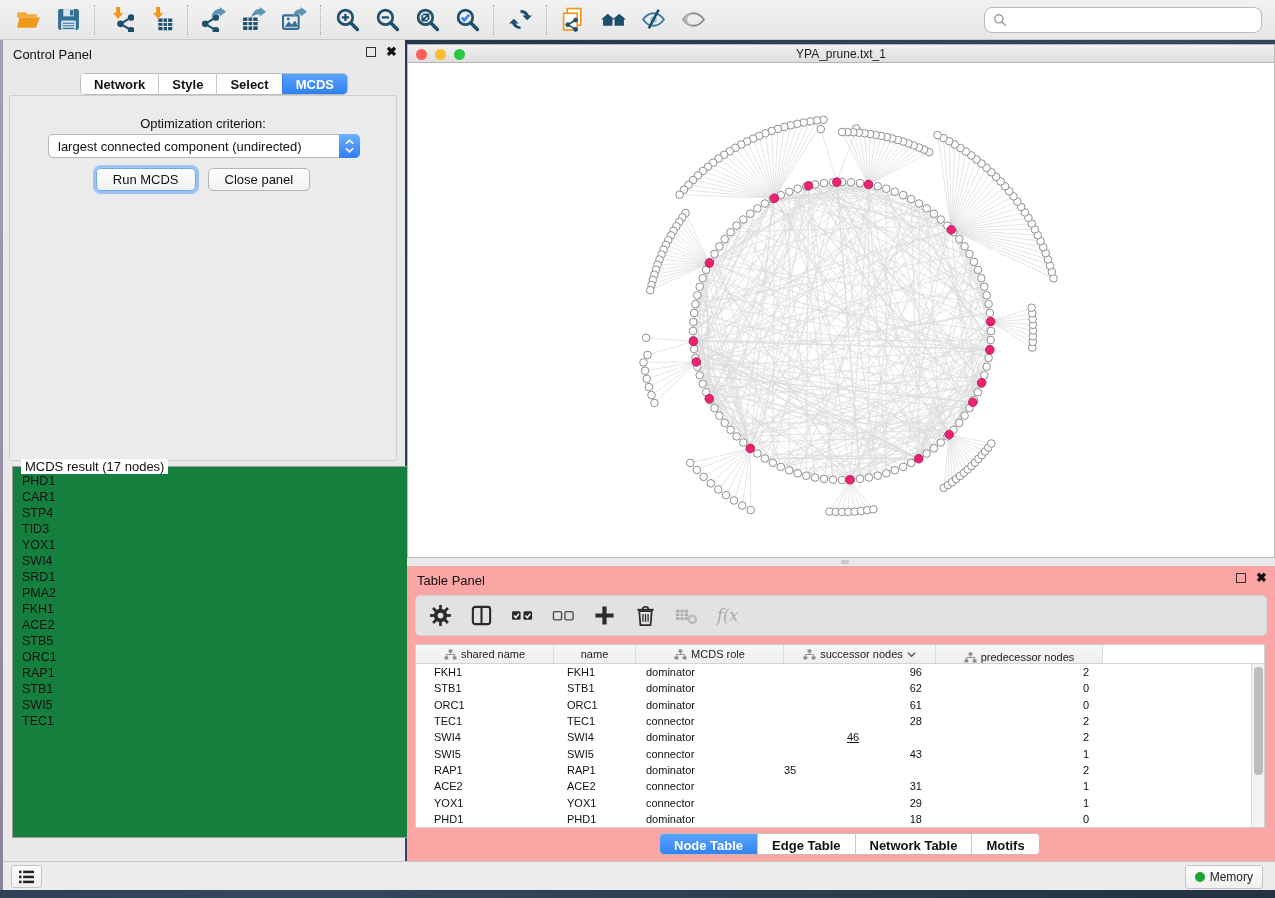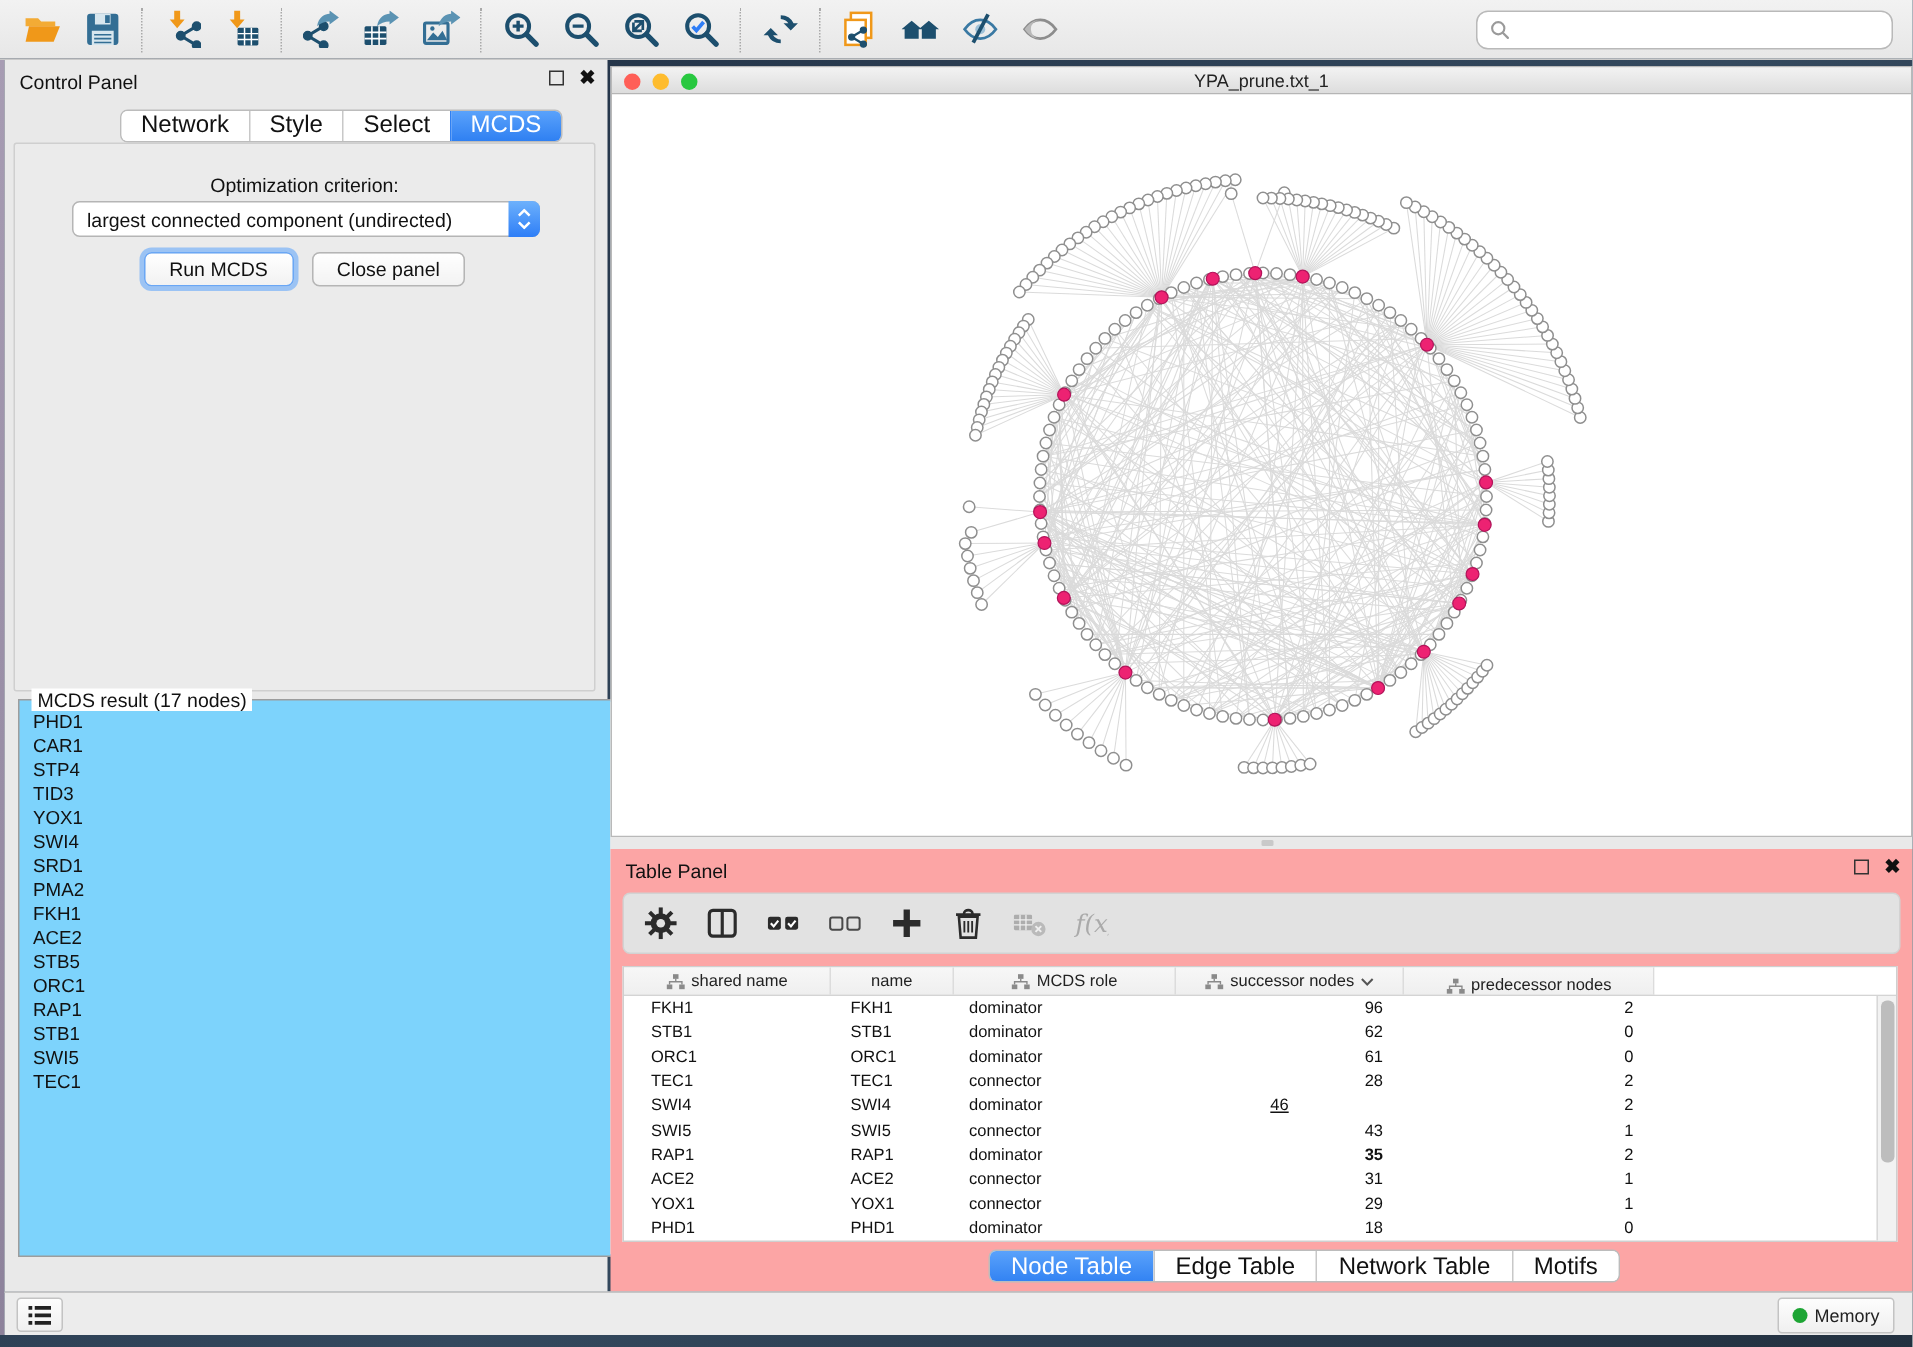--- a/index.html
+++ b/index.html
@@ -22,34 +22,34 @@
   .memdot { width:10px; height:10px; border-radius:50%; }
 
   
   .control-panel { left:3px; top:40px; width:402px; height:821px; background:#e9e9e9; }
   .panel-titlebar { position:relative; height:28px; display:flex; align-items:center; padding:0 10px; }
   .panel-title { font-size:13px; color:#111; }
   .win-icons { position:absolute; right:8px; top:7px; display:flex; gap:10px; align-items:center; }
   .float-icon { width:10px; height:10px; border:1.5px solid #333; }
   .close-icon { font-size:13px; font-weight:bold; color:#111; line-height:10px; }
   .seg-tabs { display:flex; border:1px solid #bcbcbc; border-radius:5px; overflow:hidden; background:#fff; height:22px; }
-  .seg-tab { font-size:16px; color:#111; display:flex; align-items:center; justify-content:center; border-left:1px solid #c8c8c8; background:#fff; cursor:default; }
+  .seg-tab { font-size:13px; color:#111; display:flex; align-items:center; justify-content:center; border-left:1px solid #c8c8c8; background:#fff; cursor:default;font-weight:bold; }
   .seg-tab:first-child { border-left:none; }
   .seg-tab.sel { background:linear-gradient(#5aa2fb,#2f80f2); color:#fff; border-left-color:#2f80f2; }
   .cp-tabs { position:absolute; left:77px; top:33px; }
   .cp-body { position:absolute; left:6px; top:55px; width:388px; height:366px; background:#ebebeb; border:1px solid #cfcfcf; border-radius:2px; }
   .opt-label { position:absolute; left:0; top:20px; width:100%; text-align:center; font-size:13px; color:#111; }
   .dropdown { position:absolute; left:38px; top:38px; width:312px; height:24px; background:#fff; border:1px solid #b5b5b5; border-radius:5px; display:flex; align-items:center; }
   .dropdown .dd-text { flex:1; font-size:13px; padding-left:9px; color:#111; white-space:nowrap; }
   .dd-spin { width:21px; height:24px; margin-right:-1px; border-radius:0 5px 5px 0; background:linear-gradient(#6db1fc,#2e7ef7); display:flex; flex-direction:column; align-items:center; justify-content:center; gap:2px; }
   .dd-spin svg { display:block; }
   .cp-buttons { position:absolute; left:0; top:72px; width:100%; display:flex; justify-content:center; gap:12px; }
   .push-btn { height:23px; padding:0 16px; background:linear-gradient(#ffffff,#f2f2f2); border:1px solid #b5b5b5; border-radius:5px; font-size:13px; color:#111; display:flex; align-items:center; }
   .push-btn.focus { box-shadow:0 0 0 3px rgba(90,162,251,.55); border-color:#6aa7f5; }
-  .mcds-fieldset { position:absolute; left:9px; top:426px; width:410px; height:372px; background:#7dd3fc; border:1px solid #9d9d9d; }
+  .mcds-fieldset { position:absolute; left:9px; top:426px; width:410px; height:372px; background:#15803d; border:1px solid #9d9d9d; }
   .mcds-legend { position:absolute; left:8px; top:-8px; background:#fff; padding:0 4px; font-size:13px; color:#111; }
   .mcds-list { position:absolute; left:1px; top:6px; right:14px; bottom:1px; overflow:hidden; font-size:12.5px; color:#111; padding-left:8px; line-height:16px; }
   .mcds-scroll { position:absolute; right:1px; top:1px; bottom:1px; width:13px; background:#fafafa; border-left:1px solid #e2e2e2; }
 
   
   .net-window { left:407px; top:44px; width:868px; height:514px; background:#fff; border:1px solid #b9b9b9; }
   .net-titlebar { height:18px; background:linear-gradient(#f2f2f2,#dddddd); border-bottom:1px solid #b5b5b5; position:relative; display:flex; align-items:center; justify-content:center; }
   .net-title { font-size:12px; color:#222; }
   .traffic { position:absolute; left:8px; top:4px; display:flex; gap:8px; }
   .tl { width:11px; height:11px; border-radius:50%; }
@@ -1225,21 +1225,21 @@
           <div class="td" style="width: 138px; text-align: left; padding: 0px 0px 0px 18px;">SWI5</div>
           <div class="td" style="width: 82px; text-align: left; padding: 0px 0px 0px 13px;">SWI5</div>
           <div class="td" style="width: 148px; text-align: left; padding: 0px 0px 0px 10px;">connector</div>
           <div class="td" style="width: 152px; text-align: right; padding: 0px 14px 0px 0px;">43</div>
           <div class="td" style="width: 167px; text-align: right; padding: 0px 14px 0px 0px;">1</div>
         </div>
         <div class="trow">
           <div class="td" style="width: 138px; text-align: left; padding: 0px 0px 0px 18px;">RAP1</div>
           <div class="td" style="width: 82px; text-align: left; padding: 0px 0px 0px 13px;">RAP1</div>
           <div class="td" style="width: 148px; text-align: left; padding: 0px 0px 0px 10px;">dominator</div>
-          <div class="td" style="width: 152px; text-align: right; padding: 0px 14px 0px 0px; font-weight: bold;">35</div>
+          <div class="td" style="width: 152px; text-align: left; padding: 0px 14px 0px 0px;">35</div>
           <div class="td" style="width: 167px; text-align: right; padding: 0px 14px 0px 0px;">2</div>
         </div>
         <div class="trow">
           <div class="td" style="width: 138px; text-align: left; padding: 0px 0px 0px 18px;">ACE2</div>
           <div class="td" style="width: 82px; text-align: left; padding: 0px 0px 0px 13px;">ACE2</div>
           <div class="td" style="width: 148px; text-align: left; padding: 0px 0px 0px 10px;">connector</div>
           <div class="td" style="width: 152px; text-align: right; padding: 0px 14px 0px 0px;">31</div>
           <div class="td" style="width: 167px; text-align: right; padding: 0px 14px 0px 0px;">1</div>
         </div>
         <div class="trow">

